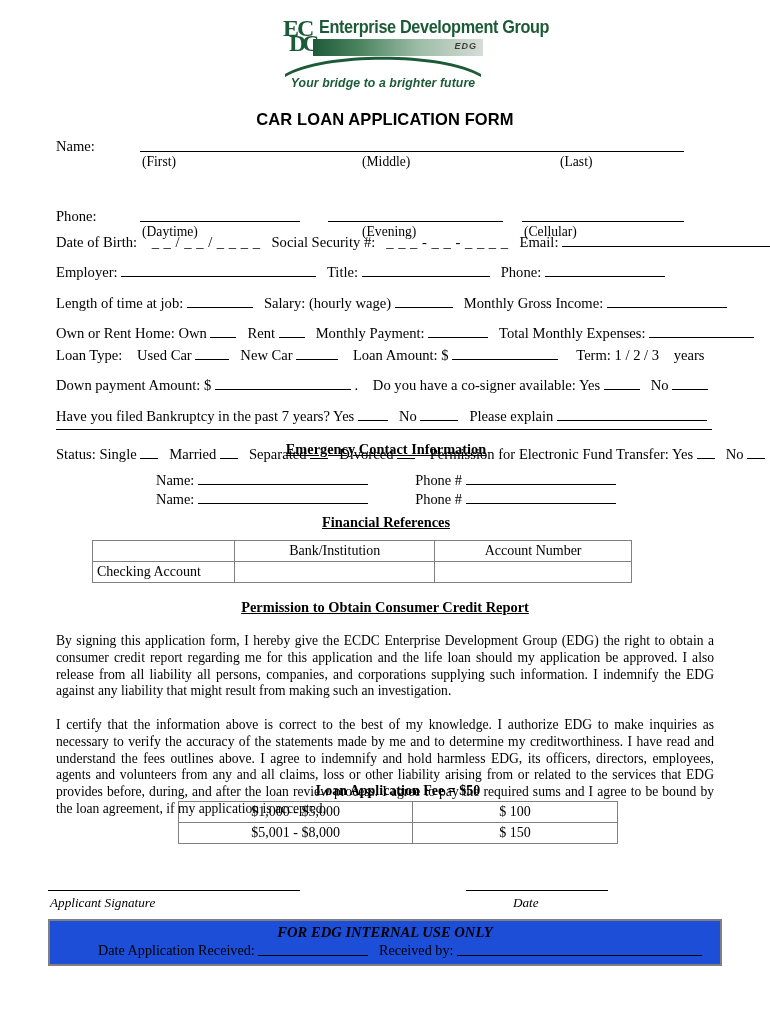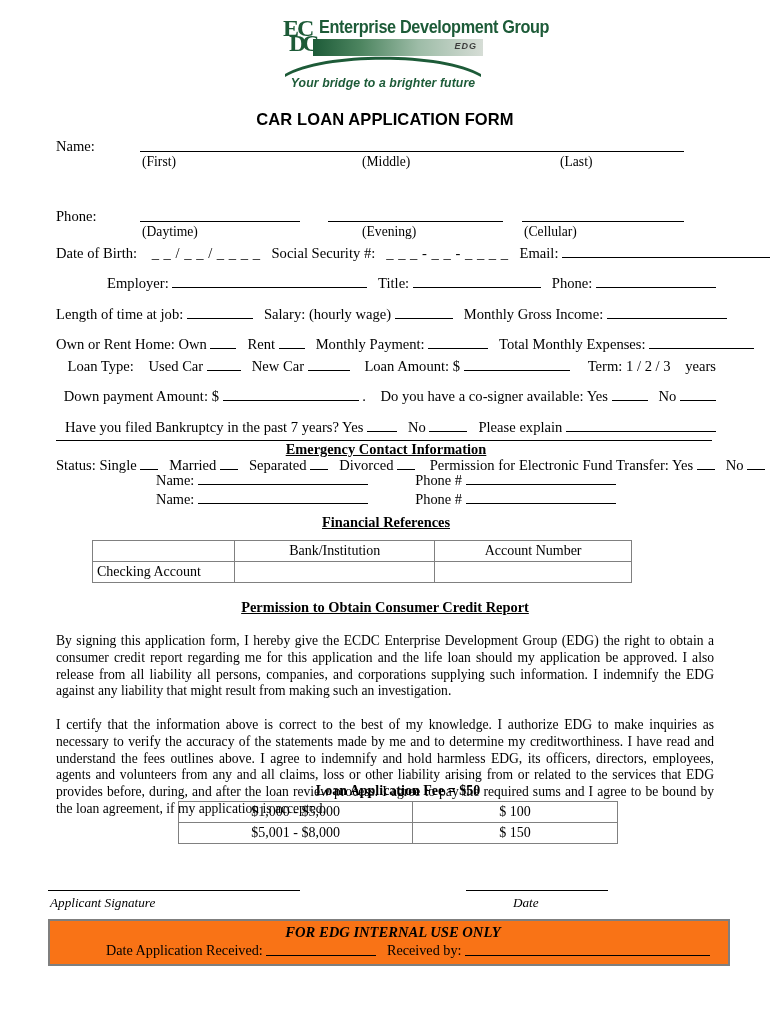--- a/index.html
+++ b/index.html
@@ -223,22 +223,22 @@
   }
   .sig-lbl {
     position: absolute;
     font-size: 13.2px;
     font-style: italic;
   }
 
   
   .intbox {
     border: 2px solid #7f7f7f;
-    background: #f97316;
-    padding: 3px 6px 4px 14px;
+    background: #1d4ed8;
+    padding: 3px 6px 4px 6px;
   }
   .intbox .t {
     text-align: center;
     font-size: 14.6px;
     font-weight: bold;
     font-style: italic;
     line-height: 1.18;
   }
   .intbox .r {
     font-size: 14.2px;
@@ -287,21 +287,21 @@
       <span class="lbl" style="left:0px; top:2px;">Phone:</span>
       <span class="long-rule" style="left:84px;  top:15px; width:160px;"></span>
       <span class="long-rule" style="left:272px; top:15px; width:175px;"></span>
       <span class="long-rule" style="left:466px; top:15px; width:162px;"></span>
       <span class="cap" style="left:86px;  top:18px;">(Daytime)</span>
       <span class="cap" style="left:274px; top:18px;margin-left:32px;">(Evening)</span>
       <span class="cap" style="left:468px; top:18px;">(Cellular)</span>
     </div>
   </div>
 
-  <div style="position:absolute; left:56px; top:243px; width:660px;text-align:right;">
+  <div style="position:absolute; left:56px; top:232px; width:660px;">
 
     <div class="fline" style="margin-bottom:13px;">
       <span>Date of Birth:</span>
       <span>&nbsp;&nbsp;</span>
       <span class="dashes">_ _ / _ _ / _ _ _ _</span>
       <span>&nbsp;</span>
       <span>Social Security #:</span>
       <span>&nbsp;</span>
       <span class="dashes">_ _ _ - _ _ - _ _ _ _</span>
       <span>&nbsp;</span>

